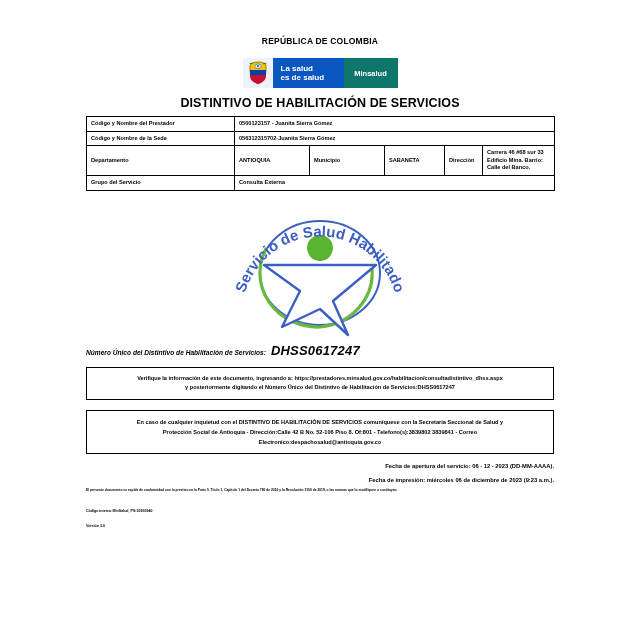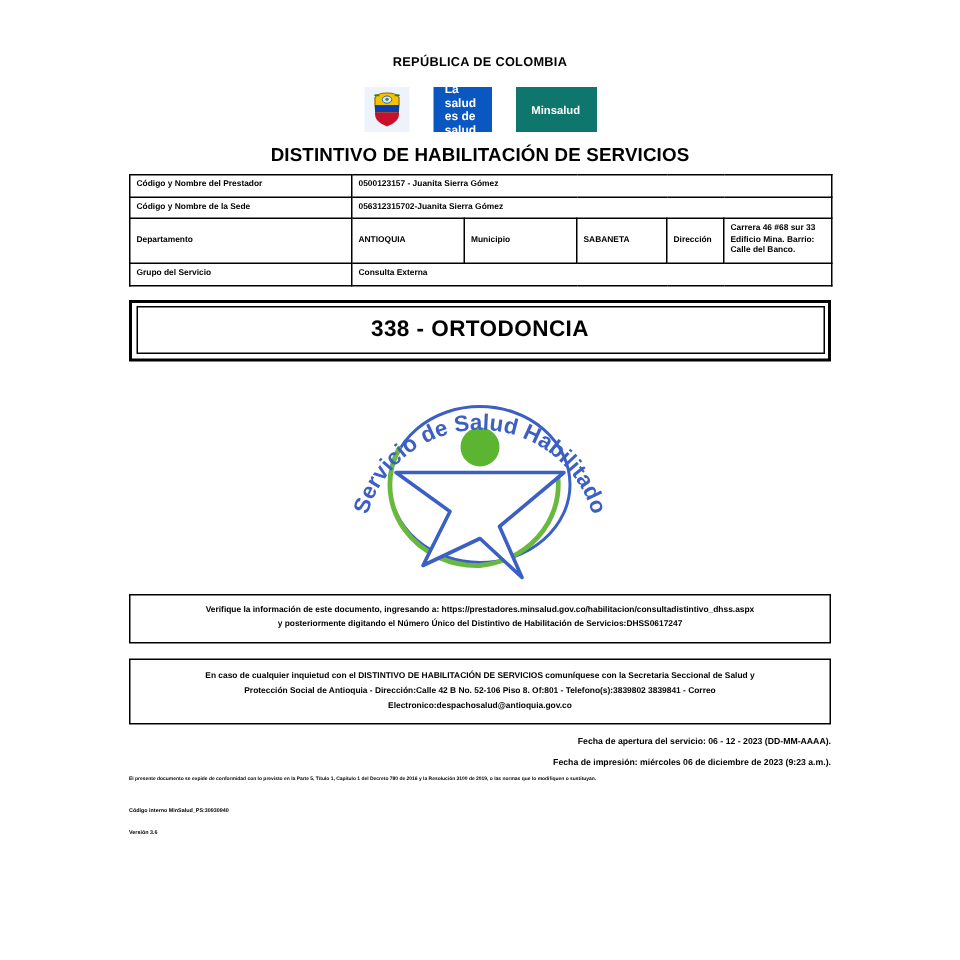--- a/index.html
+++ b/index.html
@@ -41,21 +41,20 @@
   .logo-wrap {
     display: flex;
     justify-content: center;
     margin-top: 12px;
   }
   .logo {
     display: flex;
     align-items: stretch;
     height: 30px;
     width: 155px;
-    gap: 16px;
   }
   .logo-shield {
     width: 30px;
     background: #eef3fb;
     display: flex;
     align-items: center;
     justify-content: center;
   }
   .logo-mid {
     flex: 1;
@@ -264,39 +263,40 @@
           <td>Dirección</td>
           <td class="addr">Carrera 46 #68 sur 33 Edificio Mina. Barrio: Calle del Banco.</td>
         </tr>
         <tr class="r4">
           <td>Grupo del Servicio</td>
           <td colspan="5">Consulta Externa</td>
         </tr>
       </tbody>
     </table>
 
-    <div class="service-outer">
-      <div class="service-inner">338 - ORTODONCIA</div>
-    </div>
 
     <div class="seal-wrap">
       <svg width="200" height="132" viewBox="0 0 200 132" aria-hidden="true">
         <defs>
           <path id="sealArc" d="M 24,92 A 78,78 0 0 1 176,92" fill="none"></path>
         </defs>
         <ellipse cx="100" cy="68" rx="60" ry="52" fill="none" stroke="#3c5fc4" stroke-width="2"></ellipse>
         <path d="M 46 44 A 58 54 0 0 0 100 122 A 58 54 0 0 0 152 64" fill="none" stroke="#6ab93f" stroke-width="3.2" stroke-linecap="round"></path>
         <circle cx="100" cy="43" r="13" fill="#5cb531"></circle>
         <path d="M 44 60 L 156 60 L 113 96 L 128 130 L 100 104 L 62 122 L 80 86 Z" fill="#ffffff" stroke="#3c5fc4" stroke-width="2.4" stroke-linejoin="round"></path>
         <text font-family="&quot;Liberation Sans&quot;, sans-serif" font-size="15" font-weight="bold" fill="#3c5fc4">
           <textPath href="#sealArc" startOffset="50%" text-anchor="middle">Servicio de Salud Habilitado</textPath>
         </text>
       </svg>
     </div>
 
+    <div class="unique-line">
+      <span class="unique-label">Número Único del Distintivo de Habilitación de Servicios:</span>
+      <span class="unique-value">DHSS0617247</span>
+    </div>
 
     <div class="box">
       <div>Verifique la información de este documento, ingresando a: https://prestadores.minsalud.gov.co/habilitacion/consultadistintivo_dhss.aspx</div>
       <div>y posteriormente digitando el Número Único del Distintivo de Habilitación de Servicios:DHSS0617247</div>
     </div>
 
     <div class="box contact">
       <div>En caso de cualquier inquietud con el DISTINTIVO DE HABILITACIÓN DE SERVICIOS comuníquese con la Secretaria Seccional de Salud y</div>
       <div>Protección Social de Antioquia - Dirección:Calle 42 B No. 52-106 Piso 8. Of:801 - Telefono(s):3839802 3839841 - Correo</div>
       <div>Electronico:despachosalud@antioquia.gov.co</div>

